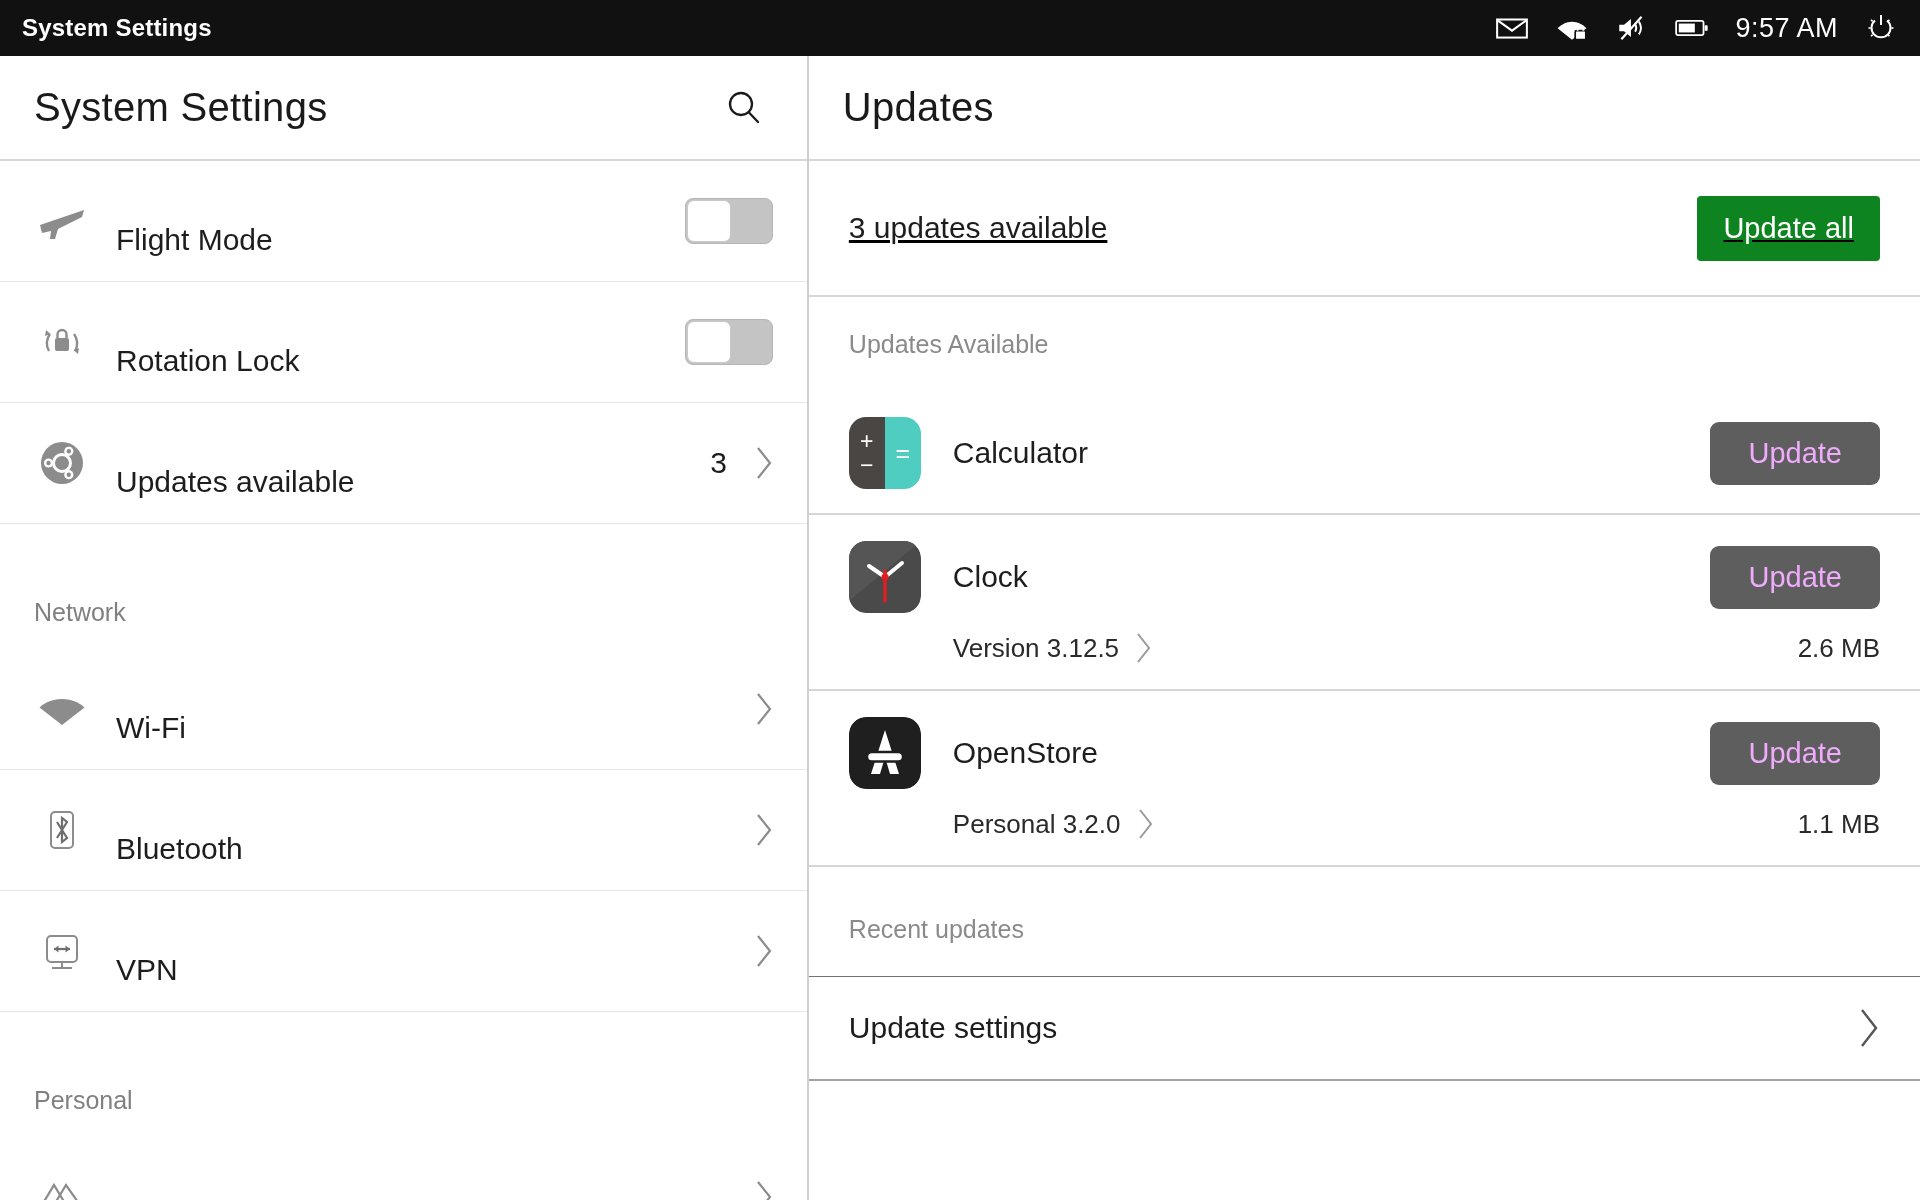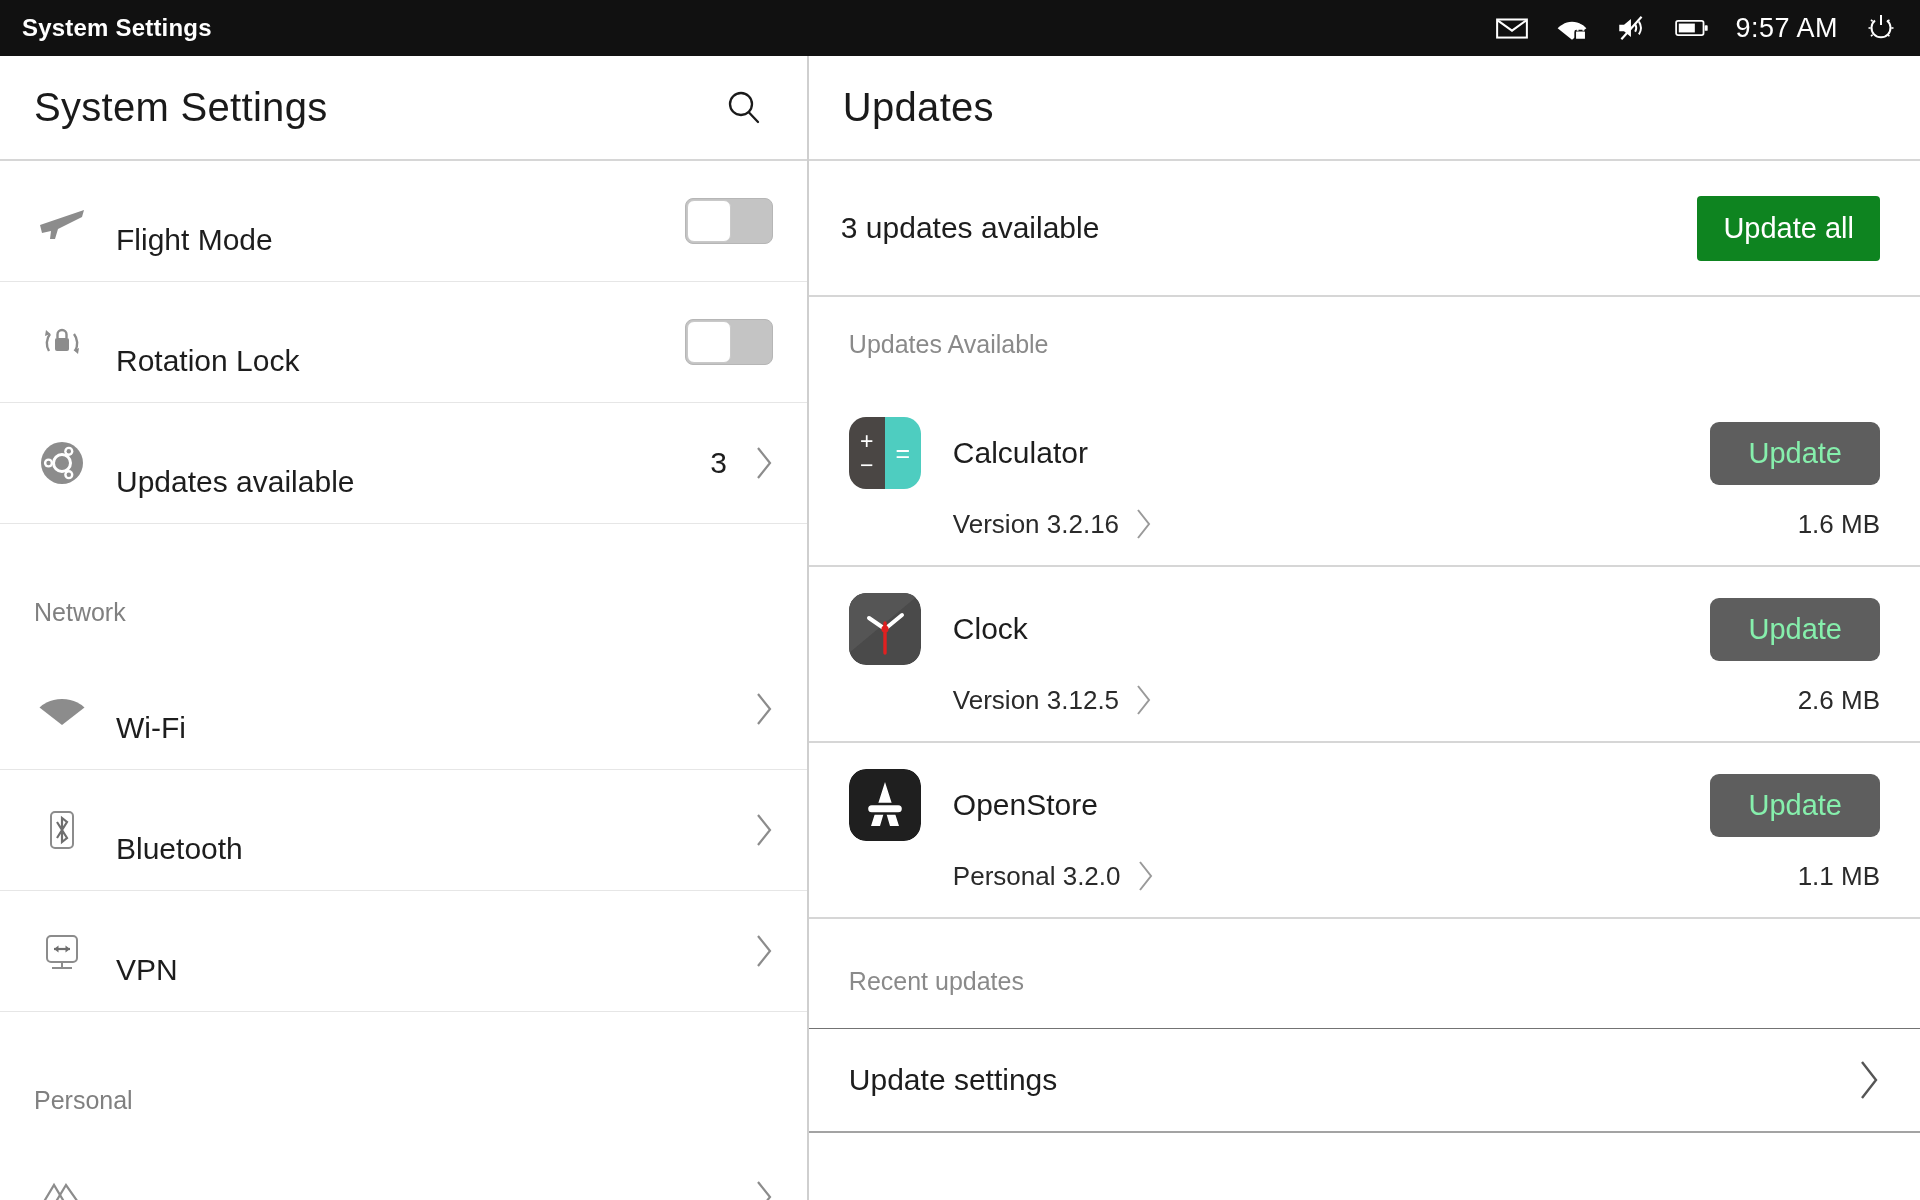--- a/index.html
+++ b/index.html
@@ -94,22 +94,23 @@
     display: flex; align-items: flex-end;
     padding: 0 34px 22px 34px;
     font-size: 25px; color: #808080;
     background: #ffffff;
   }
 
   
   .summary-row {
     display: flex; align-items: center;
     height: 136px;
-    padding: 0 40px 0 32px;
+    padding: 0 40px 0 40px;
     border-bottom: 2px solid #d6d6d6;
+    text-decoration: underline;
   }
   .summary-text { font-size: 30px; color: #1d1d1d; }
   .summary-row .grow { flex: 1 1 auto; }
   .btn-update-all {
     background: #0e8420; color: #ffffff;
     border: none; border-radius: 4px;
     font-family: "Liberation Sans", sans-serif;
     font-size: 29px; padding: 16px 26px;
     cursor: pointer; white-space: nowrap;
   }
@@ -131,21 +132,21 @@
   .app-icon {
     width: 72px; height: 72px; min-width: 72px;
     border-radius: 17px;
     margin-right: 32px;
     overflow: hidden;
     position: relative;
   }
   .app-name { font-size: 30px; color: #1d1d1d; }
   .app-top .grow { flex: 1 1 auto; }
   .btn-update {
-    background: #5e5e5e; color: #86efac;
+    background: #5e5e5e; color: #f0abfc;
     border: none; border-radius: 9px;
     font-family: "Liberation Sans", sans-serif;
     font-size: 29px; padding: 15px 38px;
     cursor: pointer; white-space: nowrap;
   }
   .app-bot {
     display: flex; align-items: center;
     margin-top: 18px; padding-left: 104px;
   }
   .app-version { font-size: 26px; color: #2a2a2a; }
@@ -399,28 +400,20 @@
             <span>+</span>
             <span>−</span>
           </div>
           <div class="calc-right">
             <span>=</span>
           </div>
         </div>
         <div class="app-name">Calculator</div>
         <div class="grow"></div>
         <button class="btn-update">Update</button>
-      </div>
-      <div class="app-bot">
-        <div class="app-version">Version 3.2.16</div>
-        <svg class="chev vchev" viewBox="0 0 18 34">
-          <path d="M3 3 L14 17 L3 31" fill="none" stroke="#9a9a9a" stroke-width="2"></path>
-        </svg>
-        <div class="grow"></div>
-        <div class="app-size">1.6 MB</div>
       </div>
     </div>
 
     <div class="app-card">
       <div class="app-top">
         <div class="app-icon">
           <svg width="72" height="72" viewBox="0 0 72 72">
             <rect x="0" y="0" width="72" height="72" rx="17" fill="#4a4a4a"></rect>
             <path d="M0 17 A17 17 0 0 1 17 0 H72 L0 60 Z" fill="#555555"></path>
             <path d="M36 36 L20 25" stroke="#ffffff" stroke-width="4" stroke-linecap="round"></path>

